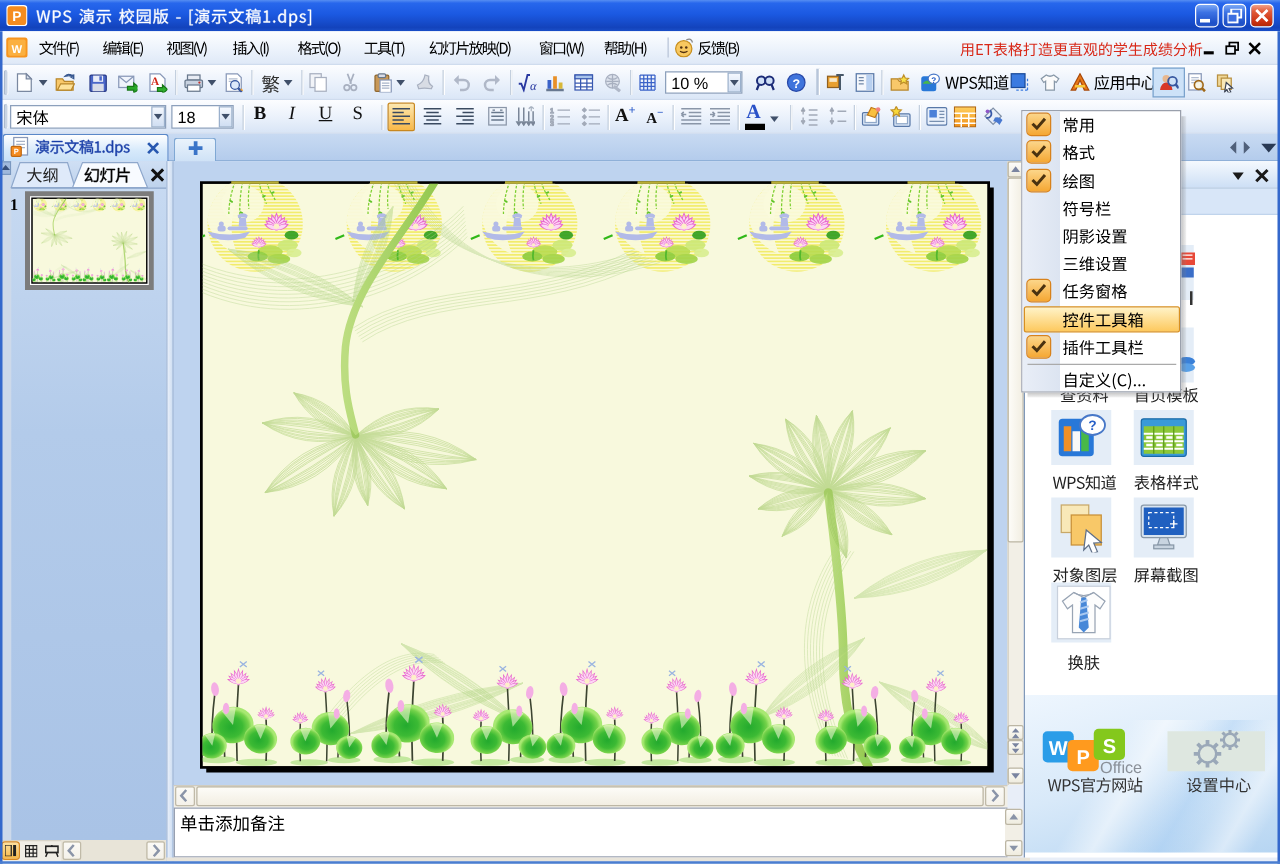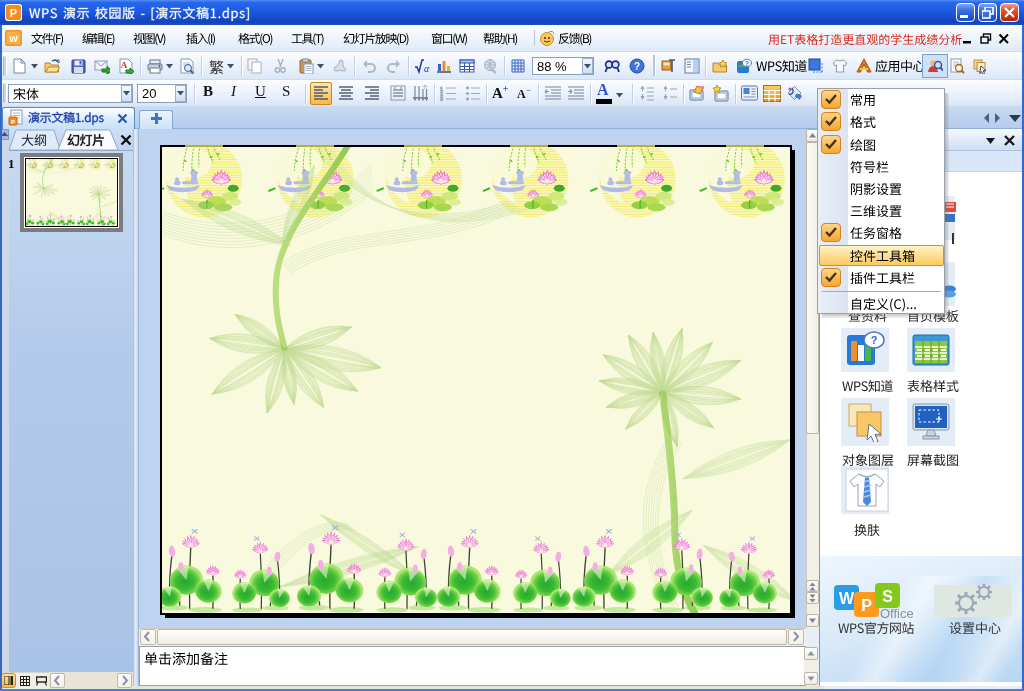--- a/index.html
+++ b/index.html
@@ -805,21 +805,21 @@
       <path d="M3 7 h10 M8 1.5 v11 M4 4 a7 7 0 0 0 8 0 M4 10 a7 7 0 0 1 8 0" stroke="#a8b0c0" fill="none"></path>
       <path d="M9 11 l5 4" stroke="#b0b8c8" stroke-width="2.5"></path>
     </svg>
     <div style="position:absolute;left:504px;top:56px;width:1px;height:20px;background:#c3cfde;border-right:1px solid #fff"></div>
     <svg style="position:absolute;left:510px;top:58px" width="16" height="16" viewBox="0 0 16 16">
       <g stroke="#3a62c8">
         <path d="M2 2 h12 M2 5 h12 M2 8 h12 M2 11 h12 M2 14 h12 M2 2 v12 M5 2 v12 M8 2 v12 M11 2 v12 M14 2 v12"></path>
       </g>
     </svg>
     <div style="position:absolute;left:532px;top:57px;width:62px;height:18px;background:#fff;border:1px solid #8ca0bc;box-sizing:border-box"></div>
-    <div style="position:absolute;left:537px;top:59px;font:13px 'Liberation Sans';color:#000">88 %</div>
+    <div style="position:absolute;left:537px;top:59px;font:13px 'Liberation Sans';color:#000">10 %</div>
     <div style="position:absolute;left:582px;top:58px;width:11px;height:16px;background:linear-gradient(180deg,#f4f8fe,#d0def2);border:1px solid #9ab0cc;box-sizing:border-box"></div>
     <svg style="position:absolute;left:584px;top:64px" width="8" height="6" viewBox="0 0 8 6">
       <path d="M0 0 h7 L3.5 4.5 Z" fill="#40506a"></path>
     </svg>
     <svg style="position:absolute;left:604px;top:58px" width="16" height="16" viewBox="0 0 16 16">
       <g fill="#cfe0f8" stroke="#1c2c78" stroke-width="1.6">
         <circle cx="5" cy="6.5" r="3.4"></circle>
         <circle cx="11.5" cy="6.5" r="3.4"></circle>
       </g>
       <path d="M8.2 6.5 h0.4 M3.2 9.5 l-1.8 4.5 M13.2 9.5 l1.8 4.5" stroke="#1c2c78" stroke-width="1.8"></path>
@@ -907,21 +907,21 @@
       <g transform="translate(1,13.0)" fill="#000000">
         <use href="#q71" transform="translate(0.0,0) scale(0.013000,-0.013000)"></use>
         <use href="#q72" transform="translate(13.0,0) scale(0.013000,-0.013000)"></use>
       </g>
     </svg>
     <div style="position:absolute;left:121px;top:85px;width:11px;height:17px;background:linear-gradient(180deg,#f4f8fe,#d0def2);border:1px solid #9ab0cc;box-sizing:border-box"></div>
     <svg style="position:absolute;left:123px;top:91px" width="8" height="6" viewBox="0 0 8 6">
       <path d="M0 0 h7 L3.5 4.5 Z" fill="#40506a"></path>
     </svg>
     <div style="position:absolute;left:137px;top:84px;width:50px;height:19px;background:#fff;border:1px solid #8ca0bc;box-sizing:border-box"></div>
-    <div style="position:absolute;left:142px;top:86px;font:13px 'Liberation Sans';color:#000">20</div>
+    <div style="position:absolute;left:142px;top:86px;font:13px 'Liberation Sans';color:#000">18</div>
     <div style="position:absolute;left:175px;top:85px;width:11px;height:17px;background:linear-gradient(180deg,#f4f8fe,#d0def2);border:1px solid #9ab0cc;box-sizing:border-box"></div>
     <svg style="position:absolute;left:177px;top:91px" width="8" height="6" viewBox="0 0 8 6">
       <path d="M0 0 h7 L3.5 4.5 Z" fill="#40506a"></path>
     </svg>
     <div style="position:absolute;left:194px;top:84px;width:1px;height:20px;background:#c3cfde;border-right:1px solid #fff"></div>
     <div style="font-family:'Liberation Serif';position:absolute;color:#111;left:203px;top:83px;font-size:15px;font-weight:bold">B</div>
     <div style="font-family:'Liberation Serif';position:absolute;color:#111;left:231px;top:83px;font-size:15px;font-style:italic;font-family:'Liberation Serif'">I</div>
     <div style="font-family:'Liberation Serif';position:absolute;color:#111;left:255px;top:83px;font-size:15px;text-decoration:underline">U</div>
     <div style="font-family:'Liberation Serif';position:absolute;color:#111;left:282px;top:83px;font-size:15px">S</div>
     <div style="position:absolute;left:305px;top:84px;width:1px;height:20px;background:#c3cfde;border-right:1px solid #fff"></div>

